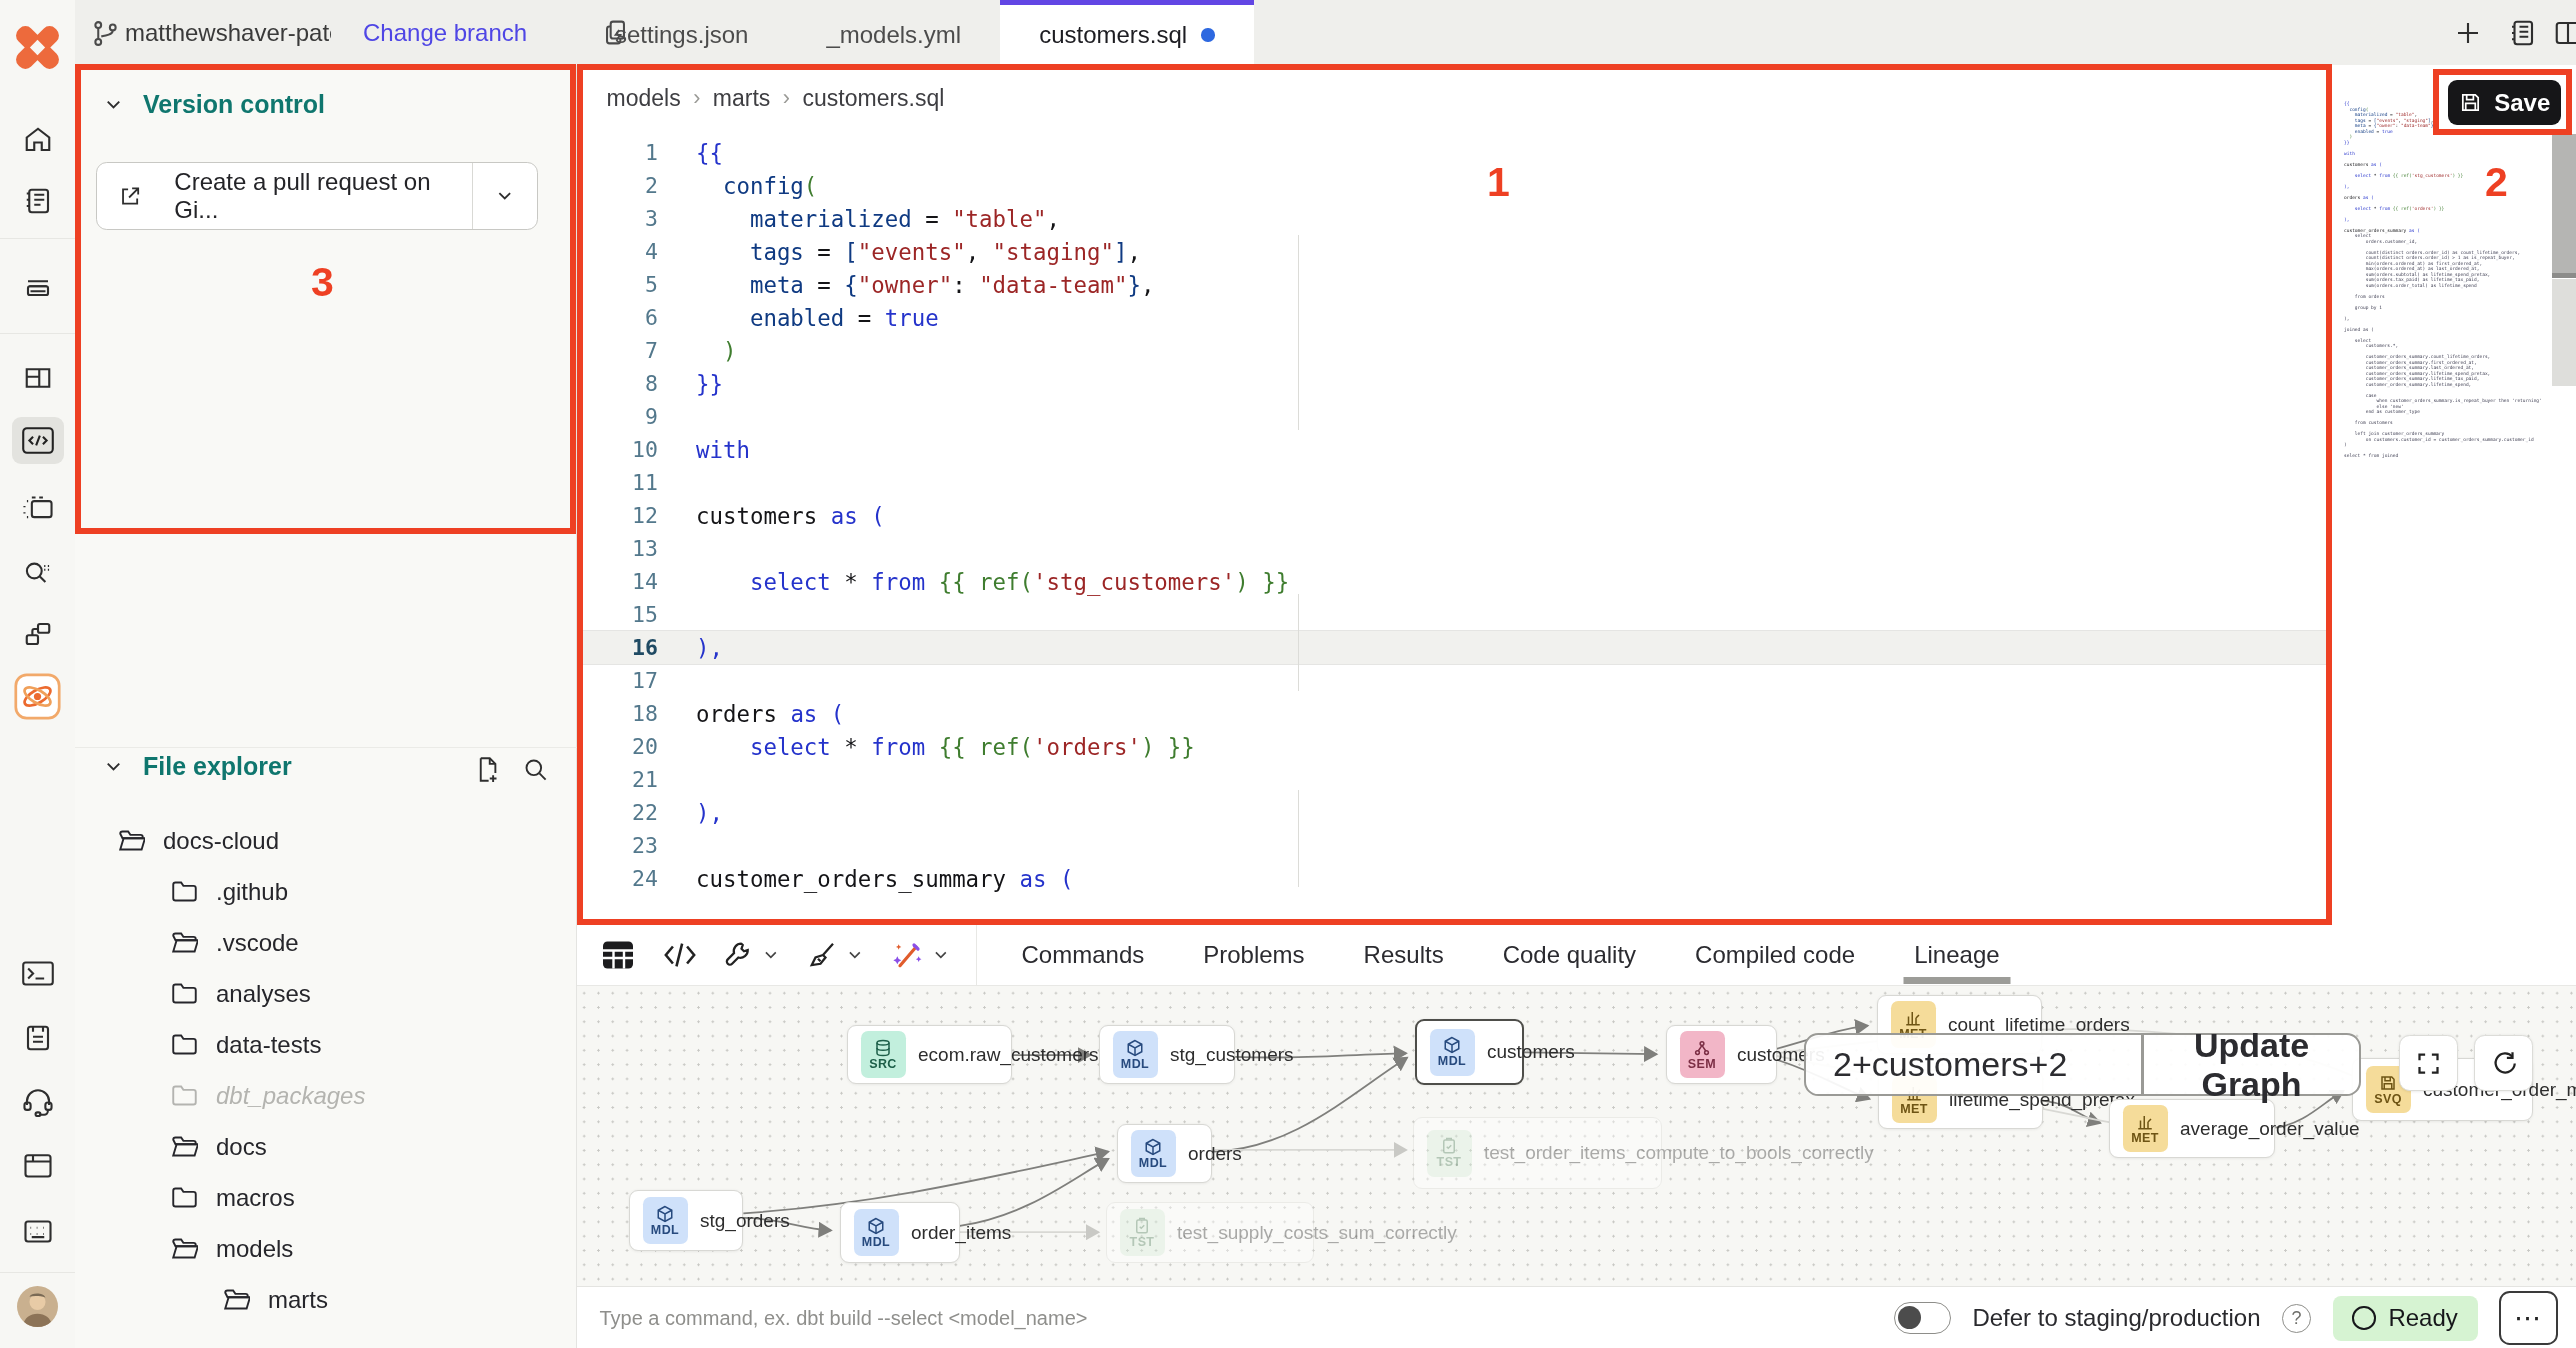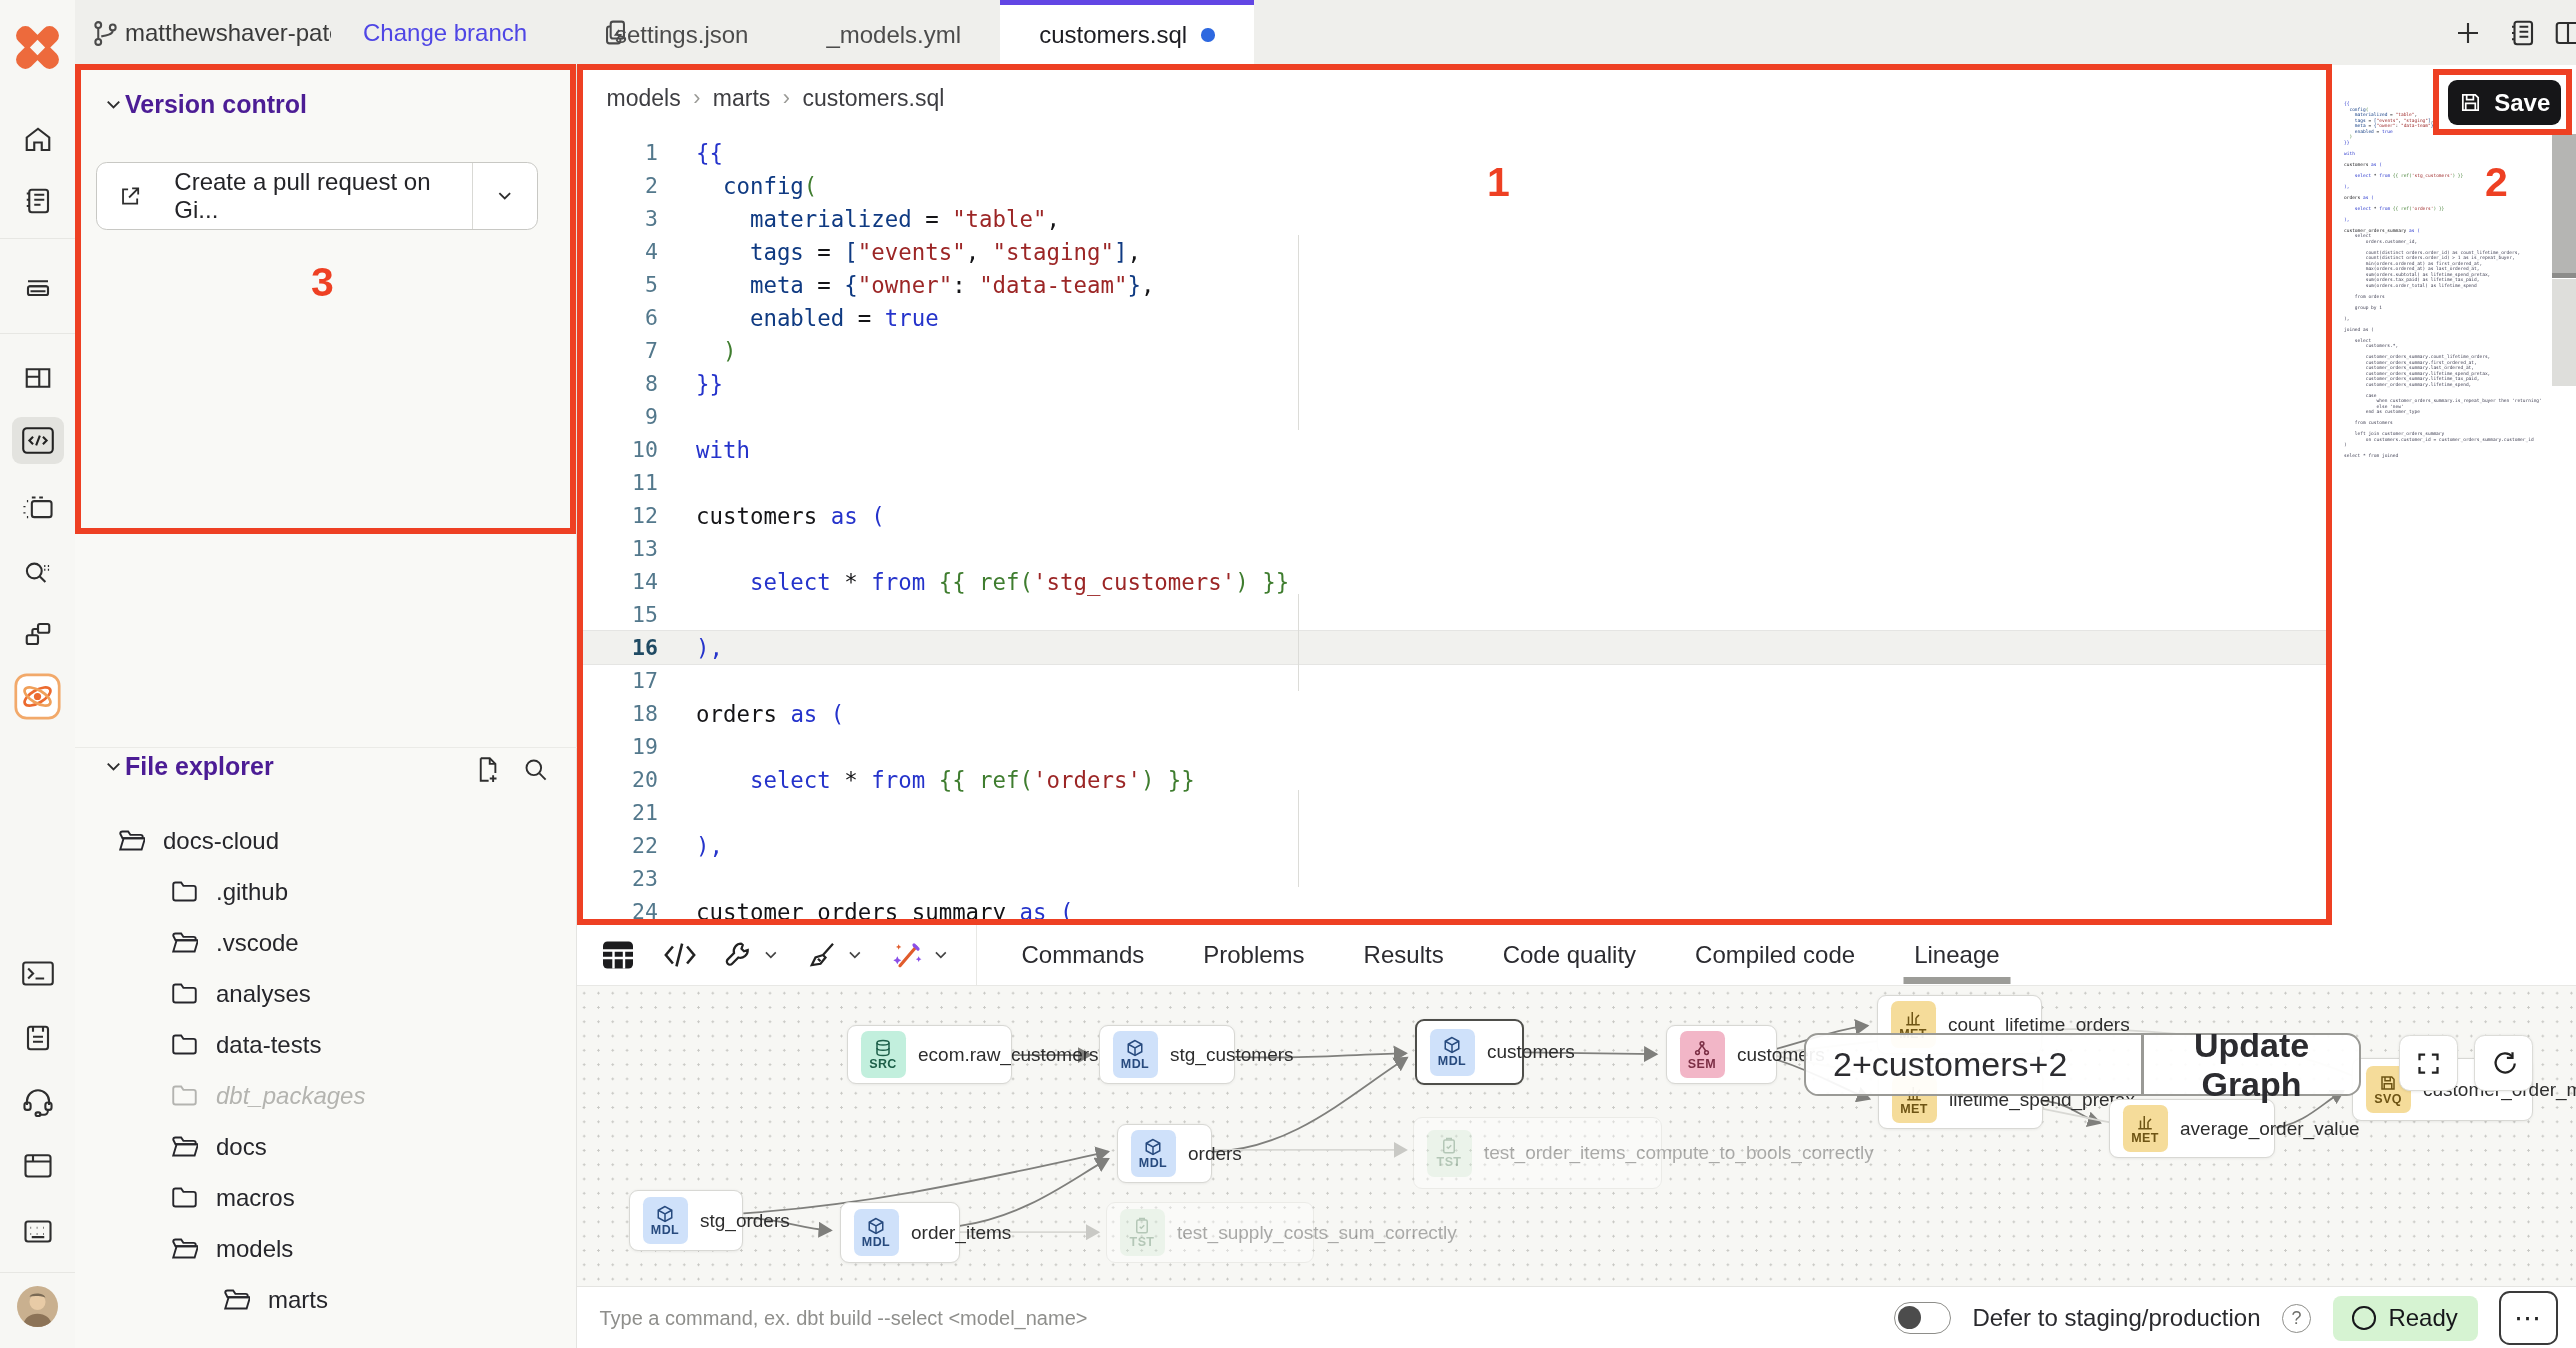--- a/index.html
+++ b/index.html
@@ -15,21 +15,21 @@
   #topbar{left:75px;top:0;width:2501px;height:65px;background:#efefec;border-bottom:0.9px solid #e3e3df;}
   #branch-name{left:50px;top:0;height:65px;display:flex;align-items:center;font-size:24px;color:#3a3a3a;max-width:206px;overflow:hidden;white-space:nowrap;}
   #change-branch{left:288px;top:0;height:65px;display:flex;align-items:center;font-size:24px;color:#4f46e5;font-weight:500;}
   #tabs{left:501px;top:0;height:65px;display:flex;}
   .tab{height:65px;padding:0 39px;display:flex;align-items:center;gap:14.3px;font-size:24px;color:#4c4c4c;border-top:5.4px solid transparent;box-sizing:border-box;}
   .tab.active{background:#ffffff;border-top-color:#6246e4;color:#1d1d22;}
   .tab .dot{width:13.4px;height:13.4px;border-radius:50%;background:#2d68e0;display:none;}
   .tab.dirty .dot{display:block;}
   
   #sidebar{left:75px;top:65px;width:502px;height:1284px;background:#f9f9f6;border-right:0.9px solid #e4e4e1;box-sizing:border-box;}
-  .panel-header{display:flex;align-items:center;font-size:25px;font-weight:700;color:#4c1d95;}
+  .panel-header{display:flex;align-items:center;gap:18px;font-size:25px;font-weight:700;color:#0f766e;}
   #pr-button{left:20.6px;top:97px;width:440px;height:66px;background:#fff;border:1.8px solid #c8c8c4;border-radius:10.7px;display:flex;align-items:center;}
   #pr-button .main{flex:1;display:flex;align-items:center;gap:32px;padding-left:21.5px;font-size:24px;color:#242428;border-right:1.8px solid #d9d9d5;height:100%;}
   #pr-button .caret{width:64px;display:flex;align-items:center;justify-content:center;height:100%;}
   #fe-divider{left:0;top:682px;width:502px;height:0.9px;background:#ebebe7;}
   #file-tree{left:0;top:750px;width:502px;}
   .tree-row{height:51px;display:flex;align-items:center;gap:18px;font-size:24px;color:#26262b;}
   .tree-row.muted{color:#b4b4b0;font-style:italic;}
   
   #editor{left:577px;top:65px;width:1999px;height:860px;background:#fff;}
   #breadcrumb{left:29.5px;top:19.7px;display:flex;align-items:center;gap:12.5px;font-size:23px;color:#3e3e42;}
@@ -413,21 +413,20 @@
       <div class="code-line"><span class="ln">9</span><span class="ct"></span></div>
       <div class="code-line"><span class="ln">10</span><span class="ct"><span class="kw">with</span></span></div>
       <div class="code-line"><span class="ln">11</span><span class="ct"></span></div>
       <div class="code-line"><span class="ln">12</span><span class="ct"><span class="pl">customers </span><span class="kw">as</span><span class="pl"> </span><span class="kw">(</span></span></div>
       <div class="code-line"><span class="ln">13</span><span class="ct"></span></div>
       <div class="code-line"><span class="ln">14</span><span class="ct"><span class="pl">    </span><span class="kw">select</span><span class="pl"> * </span><span class="kw">from</span><span class="pl"> </span><span class="jj">{{ ref(</span><span class="st">'stg_customers'</span><span class="jj">) }}</span></span></div>
       <div class="code-line"><span class="ln">15</span><span class="ct"></span></div>
       <div class="code-line active"><span class="ln">16</span><span class="ct"><span class="kw">),</span></span></div>
       <div class="code-line"><span class="ln">17</span><span class="ct"></span></div>
       <div class="code-line"><span class="ln">18</span><span class="ct"><span class="pl">orders </span><span class="kw">as</span><span class="pl"> </span><span class="kw">(</span></span></div>
-      <div class="code-line"><span class="ln">19</span><span class="ct"></span></div>
       <div class="code-line"><span class="ln">20</span><span class="ct"><span class="pl">    </span><span class="kw">select</span><span class="pl"> * </span><span class="kw">from</span><span class="pl"> </span><span class="jj">{{ ref(</span><span class="st">'orders'</span><span class="jj">) }}</span></span></div>
       <div class="code-line"><span class="ln">21</span><span class="ct"></span></div>
       <div class="code-line"><span class="ln">22</span><span class="ct"><span class="kw">),</span></span></div>
       <div class="code-line"><span class="ln">23</span><span class="ct"></span></div>
       <div class="code-line"><span class="ln">24</span><span class="ct"><span class="pl">customer_orders_summary </span><span class="kw">as</span><span class="pl"> </span><span class="kw">(</span></span></div>
     </div>
   <div class="abs indent-guide" style="top:170px;height:195px;"></div>
   <div class="abs indent-guide" style="top:529px;height:97px;"></div>
   <div class="abs indent-guide" style="top:725px;height:97px;"></div>
   <div id="minimap" class="abs"><div><span class="kw">{{</span></div><div><span class="pl">  </span><span class="fn">config</span><span class="jj">(</span></div><div><span class="pl">    </span><span class="fn">materialized</span><span class="pl"> = </span><span class="st">"table"</span><span class="pl">,</span></div><div><span class="pl">    </span><span class="fn">tags</span><span class="pl"> = </span><span class="fn">[</span><span class="st">"events"</span><span class="pl">, </span><span class="st">"staging"</span><span class="fn">]</span><span class="pl">,</span></div><div><span class="pl">    </span><span class="fn">meta</span><span class="pl"> = </span><span class="fn">{</span><span class="st">"owner"</span><span class="pl">: </span><span class="st">"data-team"</span><span class="fn">}</span><span class="pl">,</span></div><div><span class="pl">    </span><span class="fn">enabled</span><span class="pl"> = </span><span class="kw">true</span></div><div><span class="pl">  </span><span class="jj">)</span></div><div><span class="kw">}}</span></div><div></div><div><span class="kw">with</span></div><div></div><div><span class="pl">customers </span><span class="kw">as</span><span class="pl"> </span><span class="kw">(</span></div><div></div><div><span class="pl">    </span><span class="kw">select</span><span class="pl"> * </span><span class="kw">from</span><span class="pl"> </span><span class="jj">{{ ref(</span><span class="st">'stg_customers'</span><span class="jj">) }}</span></div><div></div><div><span class="kw">),</span></div><div></div><div><span class="pl">orders </span><span class="kw">as</span><span class="pl"> </span><span class="kw">(</span></div><div></div><div><span class="pl">    </span><span class="kw">select</span><span class="pl"> * </span><span class="kw">from</span><span class="pl"> </span><span class="jj">{{ ref(</span><span class="st">'orders'</span><span class="jj">) }}</span></div><div></div><div><span class="kw">),</span></div><div></div><div><span class="pl">customer_orders_summary </span><span class="kw">as</span><span class="pl"> </span><span class="kw">(</span></div><div>    select</div><div>        orders.customer_id,</div><div></div><div>        count(distinct orders.order_id) as count_lifetime_orders,</div><div>        count(distinct orders.order_id) &gt; 1 as is_repeat_buyer,</div><div>        min(orders.ordered_at) as first_ordered_at,</div><div>        max(orders.ordered_at) as last_ordered_at,</div><div>        sum(orders.subtotal) as lifetime_spend_pretax,</div><div>        sum(orders.tax_paid) as lifetime_tax_paid,</div><div>        sum(orders.order_total) as lifetime_spend</div><div></div><div>    from orders</div><div></div><div>    group by 1</div><div></div><div>),</div><div></div><div>joined as (</div><div></div><div>    select</div><div>        customers.*,</div><div></div><div>        customer_orders_summary.count_lifetime_orders,</div><div>        customer_orders_summary.first_ordered_at,</div><div>        customer_orders_summary.last_ordered_at,</div><div>        customer_orders_summary.lifetime_spend_pretax,</div><div>        customer_orders_summary.lifetime_tax_paid,</div><div>        customer_orders_summary.lifetime_spend,</div><div></div><div>        case</div><div>            when customer_orders_summary.is_repeat_buyer then 'returning'</div><div>            else 'new'</div><div>        end as customer_type</div><div></div><div>    from customers</div><div></div><div>    left join customer_orders_summary</div><div>        on customers.customer_id = customer_orders_summary.customer_id</div><div>)</div><div></div><div>select * from joined</div></div>

